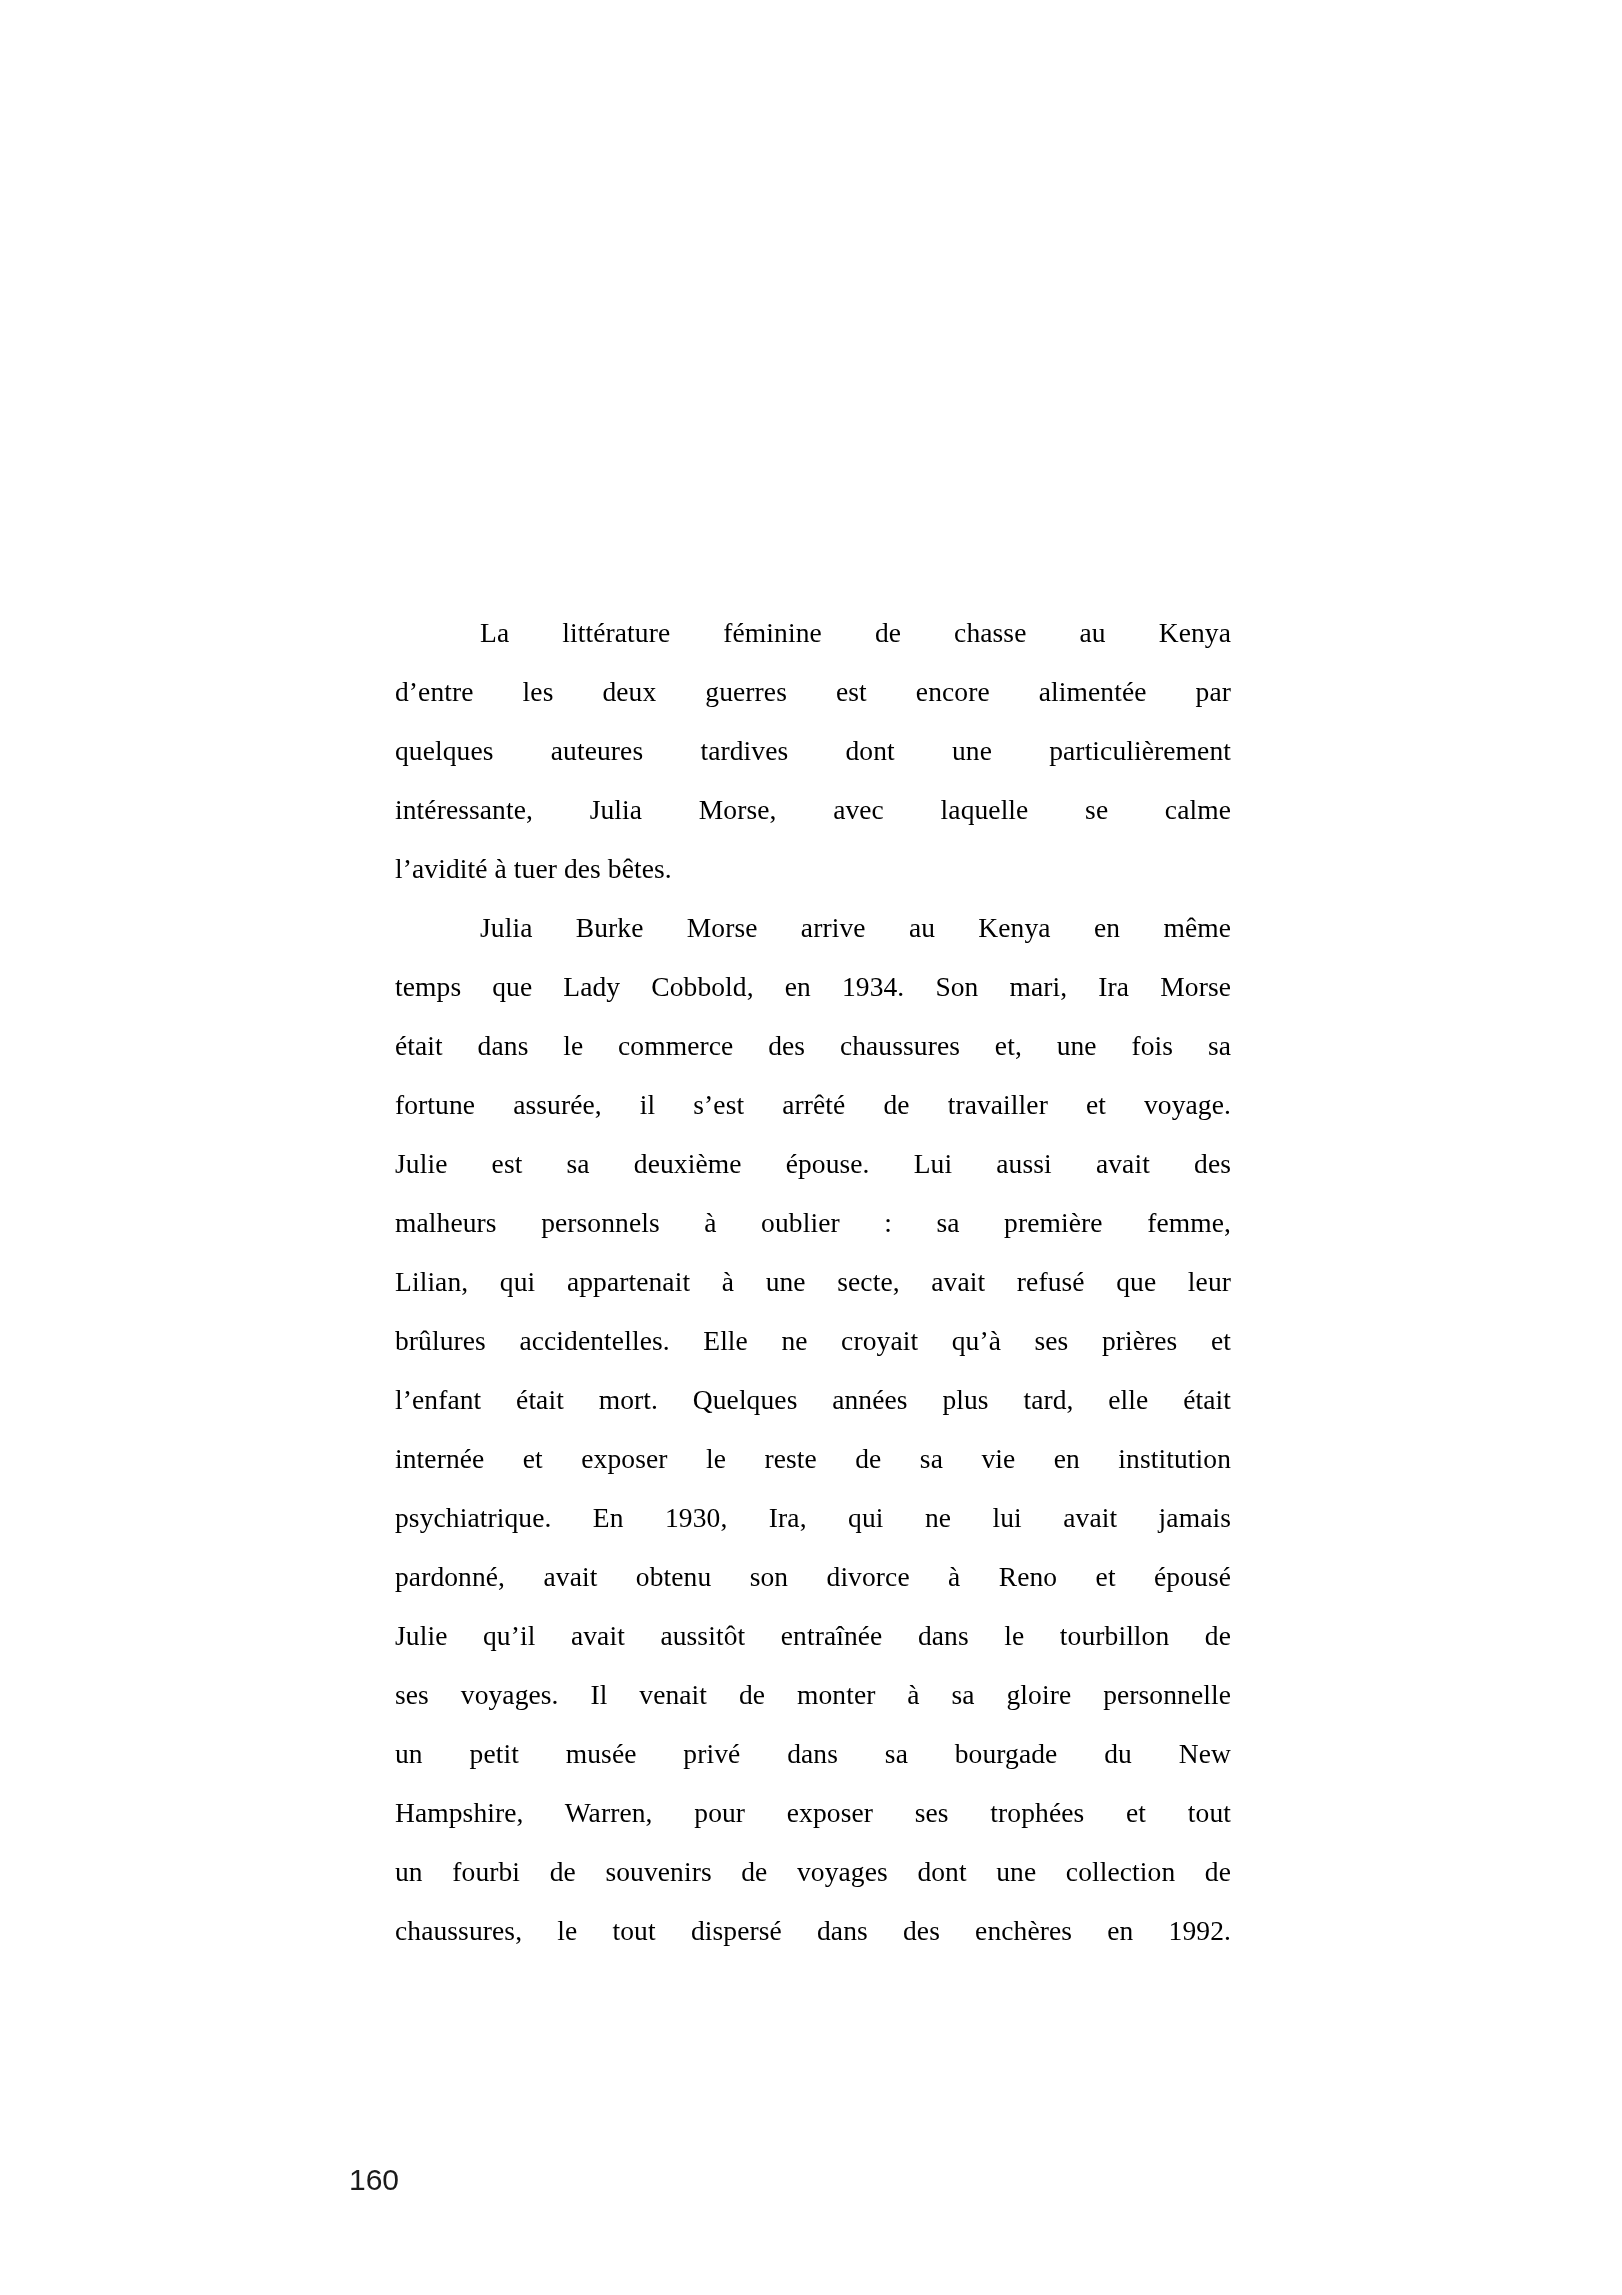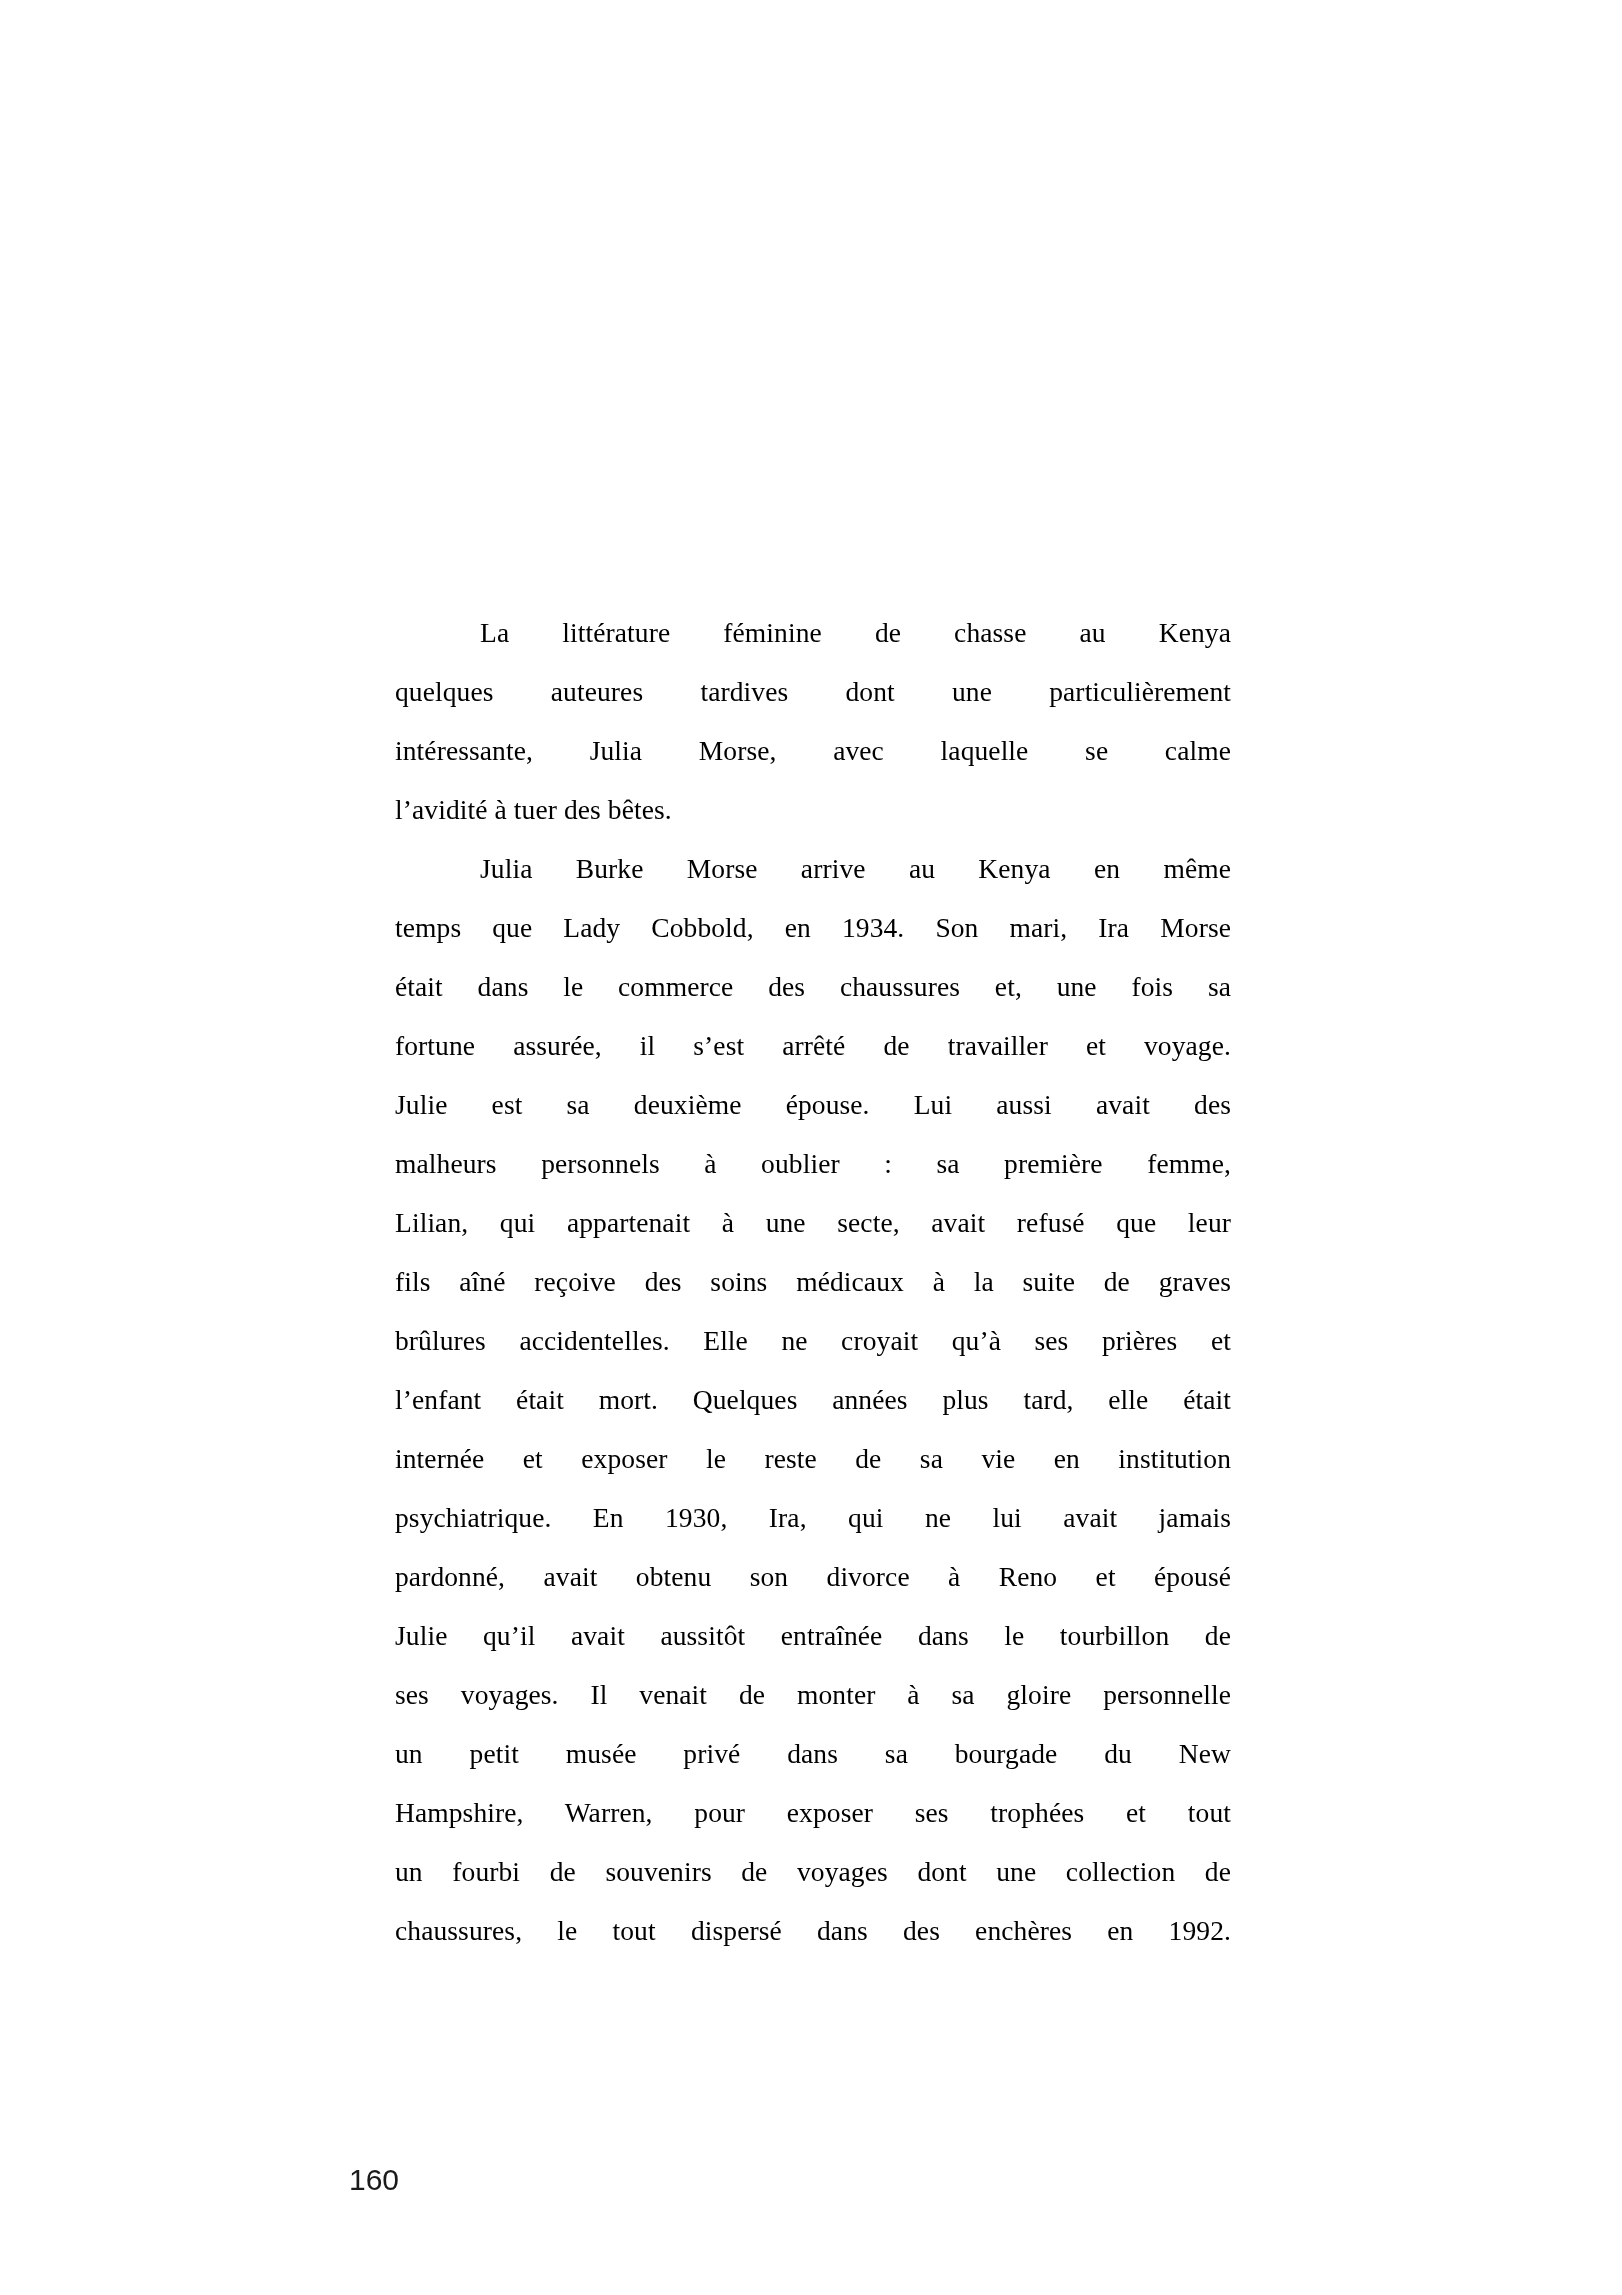--- a/index.html
+++ b/index.html
@@ -50,34 +50,34 @@
 </style>
 </head>
 <body>
 
 <div class="page">
 
   <div class="textblock">
 
     <div>
       <div class="line indent">La littérature féminine de chasse au Kenya</div>
+      <div class="line">d’entre les deux guerres est encore alimentée par</div>
       <div class="line">quelques auteures tardives dont une particulièrement</div>
       <div class="line">intéressante, Julia Morse, avec laquelle se calme</div>
       <div class="line para-end">l’avidité à tuer des bêtes.</div>
     </div>
 
     <div>
       <div class="line indent">Julia Burke Morse arrive au Kenya en même</div>
       <div class="line">temps que Lady Cobbold, en 1934. Son mari, Ira Morse</div>
       <div class="line">était dans le commerce des chaussures et, une fois sa</div>
       <div class="line">fortune assurée, il s’est arrêté de travailler et voyage.</div>
       <div class="line">Julie est sa deuxième épouse. Lui aussi avait des</div>
       <div class="line">malheurs personnels à oublier : sa première femme,</div>
       <div class="line">Lilian, qui appartenait à une secte, avait refusé que leur</div>
-      <div class="line">fils aîné reçoive des soins médicaux à la suite de graves</div>
       <div class="line">brûlures accidentelles. Elle ne croyait qu’à ses prières et</div>
       <div class="line">l’enfant était mort. Quelques années plus tard, elle était</div>
       <div class="line">internée et exposer le reste de sa vie en institution</div>
       <div class="line">psychiatrique. En 1930, Ira, qui ne lui avait jamais</div>
       <div class="line">pardonné, avait obtenu son divorce à Reno et épousé</div>
       <div class="line">Julie qu’il avait aussitôt entraînée dans le tourbillon de</div>
       <div class="line">ses voyages. Il venait de monter à sa gloire personnelle</div>
       <div class="line">un petit musée privé dans sa bourgade du New</div>
       <div class="line">Hampshire, Warren, pour exposer ses trophées et tout</div>
       <div class="line">un fourbi de souvenirs de voyages dont une collection de</div>

